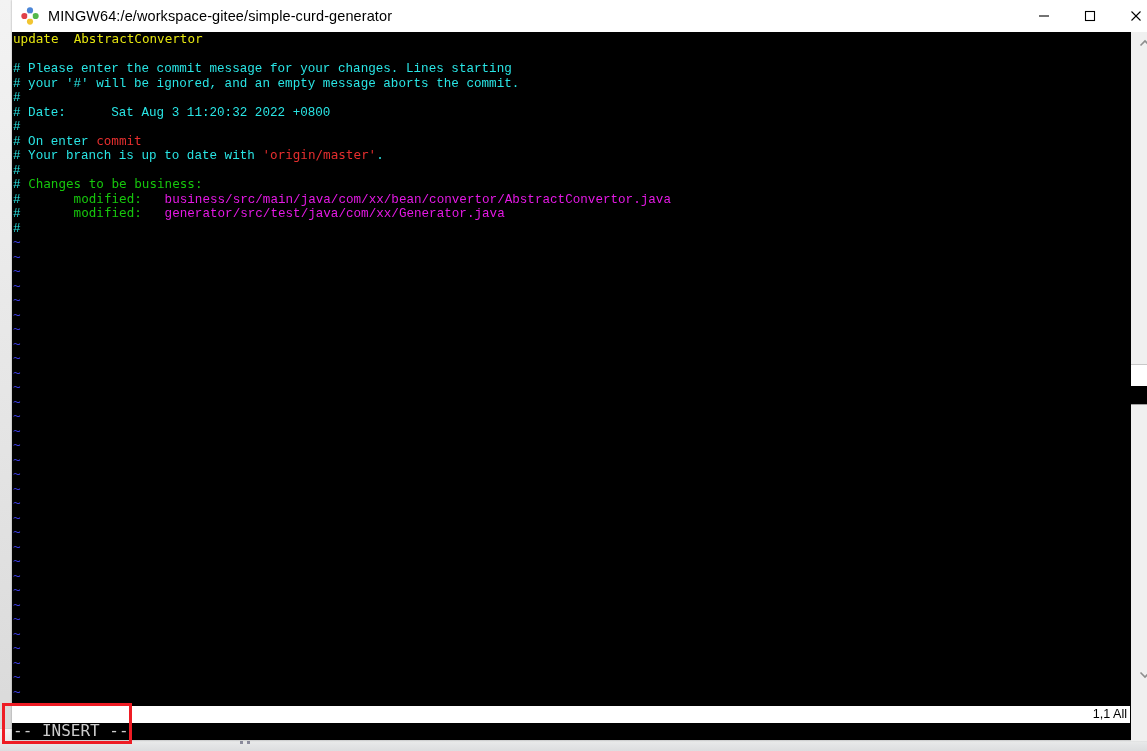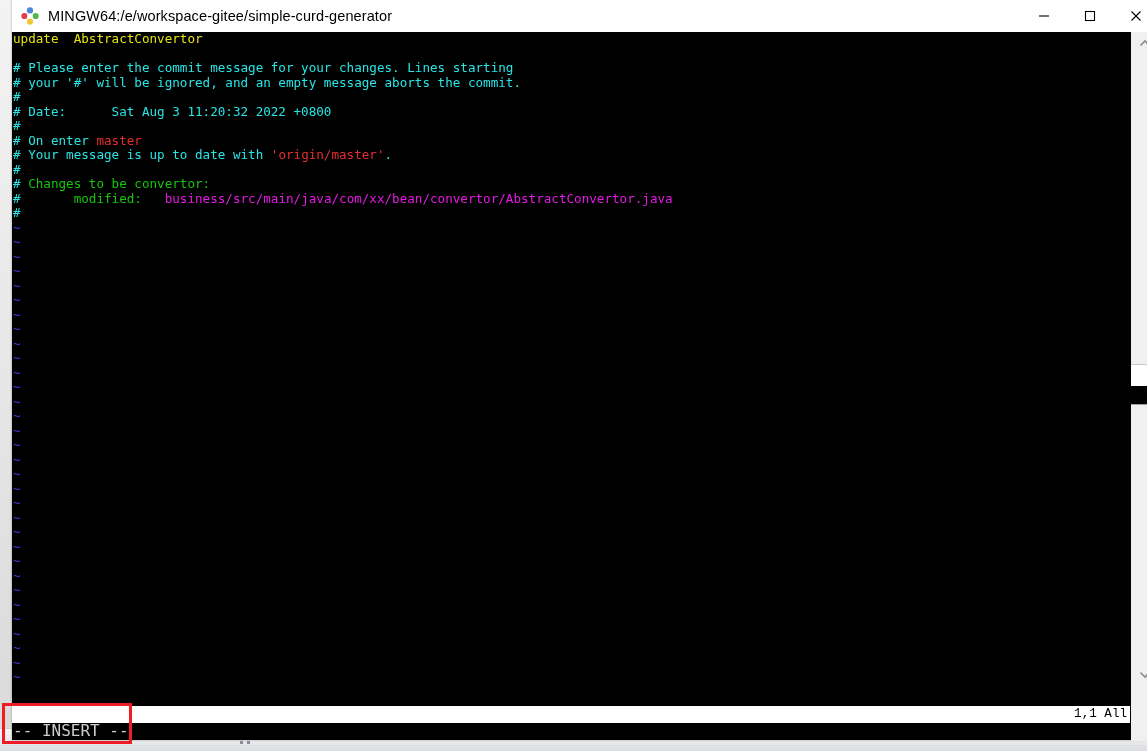--- a/index.html
+++ b/index.html
@@ -109,37 +109,37 @@
     left: 0; top: 0;
     width: 1119px;
     padding-top: 0px;
   }
   .line {
     height: 14.5px;
     white-space: pre;
     padding-left: 1px;
   }
   .c-yellow  { color: #e5e510; }
-  .c-cyan    { color: #29e5e5; }
+  .c-cyan    { color: #29e5e5; font-family: Liberation Mono, monospace; }
   .c-red     { color: #e52e2e; }
   .c-green   { color: #16c60c; }
-  .c-magenta { color: #e519e5; }
+  .c-magenta { color: #e519e5; font-family: Liberation Mono, monospace; }
   .c-blue    { color: #3b3bde; }
   .c-white   { color: #cccccc; }
 
   
   .statusline {
     position: absolute;
     left: 0;
     top: 674px;
     width: 1119px;
     height: 23px;
     background: #ffffff;
     color: #000000;
-    font-family: Liberation Mono, monospace;
+    font-family: Liberation Sans, sans-serif;
     font-size: 12.6px;
     line-height: 17px;
     white-space: pre;
     overflow: hidden;
   }
   .statusline .right {
     position: absolute;
     right: 4px;
     top: 0;
   }
@@ -286,25 +286,26 @@
 
       <div class="term">
         <div class="term-body" id="term-body">
             <div class="line"><span class="c-yellow">update  AbstractConvertor</span></div>
             <div class="line"><span class="c-white"></span></div>
             <div class="line"><span class="c-cyan"># Please enter the commit message for your changes. Lines starting</span></div>
             <div class="line"><span class="c-cyan"># your '#' will be ignored, and an empty message aborts the commit.</span></div>
             <div class="line"><span class="c-cyan">#</span></div>
             <div class="line"><span class="c-cyan"># Date:      Sat Aug 3 11:20:32 2022 +0800</span></div>
             <div class="line"><span class="c-cyan">#</span></div>
-            <div class="line"><span class="c-cyan"># On enter </span><span class="c-red">master</span></div>
-            <div class="line"><span class="c-cyan"># Your message is up to date with </span><span class="c-red">'origin/master'</span><span class="c-cyan">.</span></div>
+            <div class="line"><span class="c-cyan"># On enter </span><span class="c-red">commit</span></div>
+            <div class="line"><span class="c-cyan"># Your branch is up to date with </span><span class="c-red">'origin/master'</span><span class="c-cyan">.</span></div>
             <div class="line"><span class="c-cyan">#</span></div>
-            <div class="line"><span class="c-cyan"># </span><span class="c-green">Changes to be convertor:</span></div>
+            <div class="line"><span class="c-cyan"># </span><span class="c-green">Changes to be business:</span></div>
             <div class="line"><span class="c-cyan"># </span><span class="c-green">      modified:   </span><span class="c-magenta">business/src/main/java/com/xx/bean/convertor/AbstractConvertor.java</span></div>
+            <div class="line"><span class="c-cyan"># </span><span class="c-green">      modified:   </span><span class="c-magenta">generator/src/test/java/com/xx/Generator.java</span></div>
             <div class="line"><span class="c-cyan">#</span></div>
             <div class="line"><span class="c-blue">~</span></div>
             <div class="line"><span class="c-blue">~</span></div>
             <div class="line"><span class="c-blue">~</span></div>
             <div class="line"><span class="c-blue">~</span></div>
             <div class="line"><span class="c-blue">~</span></div>
             <div class="line"><span class="c-blue">~</span></div>
             <div class="line"><span class="c-blue">~</span></div>
             <div class="line"><span class="c-blue">~</span></div>
             <div class="line"><span class="c-blue">~</span></div>

